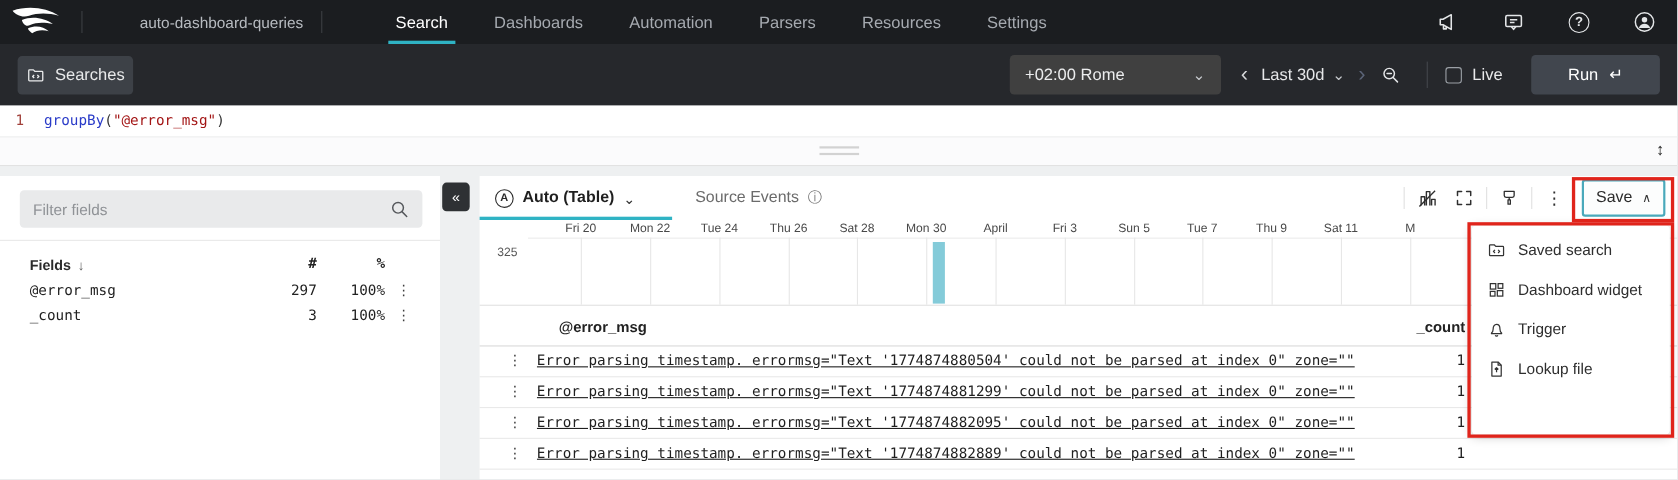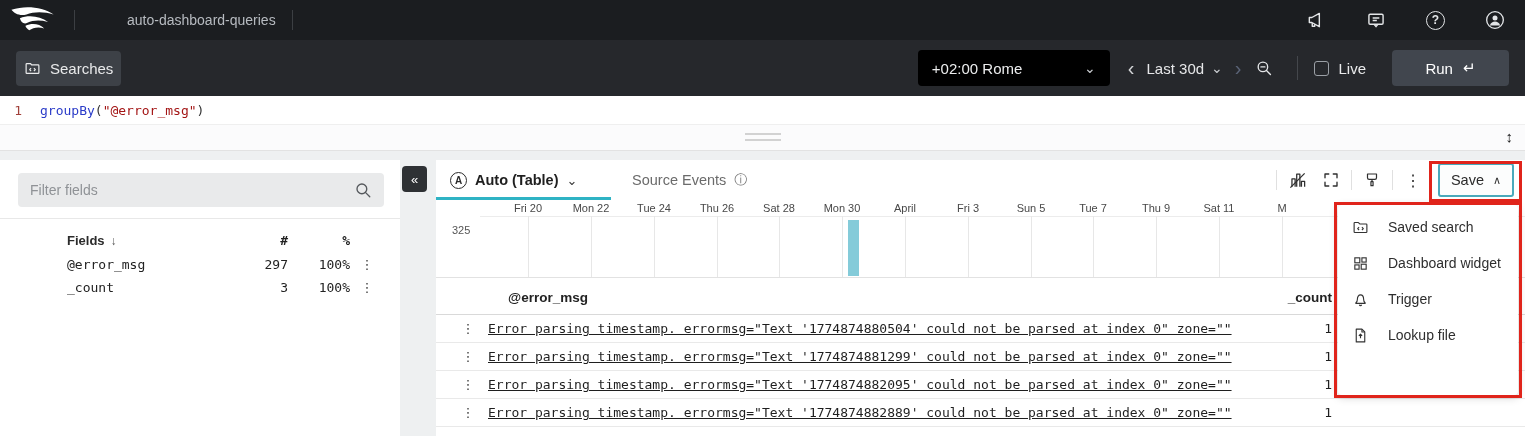--- a/index.html
+++ b/index.html
@@ -22,21 +22,21 @@
   .tico { width:20px; height:20px; cursor:pointer; display:flex; align-items:center; justify-content:center; }
   .help-circ { width:19px; height:19px; border:1.6px solid #e4e6e8; border-radius:50%;
                display:flex; align-items:center; justify-content:center; font-size:12px; font-weight:bold; cursor:pointer; }
 
   
   .querybar { position:absolute; top:40px; left:0; width:100%; height:56px; background:#26282c;
               display:flex; align-items:center; padding:0 16px; }
   .btn-searches { display:flex; align-items:center; gap:9px; height:35px; padding:0 8px;
                   background:#3d4147; border-radius:4px; color:#e9eaeb; font-size:15px; cursor:pointer; }
   .spacer { flex:1; }
-  .tzbox { width:192px; height:36px; background:#000000; border-radius:4px; display:flex;
+  .tzbox { width:192px; height:36px; background:#404040; border-radius:4px; display:flex;
            align-items:center; justify-content:space-between; padding:0 14px; color:#ecedee;
            font-size:15px; cursor:pointer; }
   .chev { font-size:14px; line-height:1; color:#c9ccd0; }
   .arrow { font-size:20px; color:#d6d8da; cursor:pointer; padding:0 6px; line-height:1; }
   .arrow.dim { color:#5b6478; }
   .range { display:flex; align-items:center; gap:7px; color:#e6e7e9; font-size:15px; cursor:pointer; margin:0 6px; }
   .qsep { width:1px; height:24px; background:#44474c; margin:0 16px; }
   .live { display:flex; align-items:center; gap:9px; color:#e9eaeb; font-size:15px; }
   .cb { width:15px; height:15px; border:1px solid #9ba0a6; border-radius:3px; background:transparent; cursor:pointer; }
   .btn-run { margin-left:26px; width:117px; height:36px; background:#41464e; border-radius:4px;
@@ -62,21 +62,21 @@
 
   
   .fields-panel { position:absolute; left:0; top:160px; width:400px; height:276px; background:#fff; }
   .filter-wrap { position:relative; margin:13px 16px 0 18px; }
   .filter-input { width:100%; height:34px; background:#e9eaeb; border:none; border-radius:4px;
                   padding:0 40px 0 12px; font-size:14px; color:#333; outline:none;
                   font-family:"Liberation Sans", sans-serif; }
   .filter-input::placeholder { color:#8f9296; }
   .filter-search { position:absolute; right:12px; top:8px; width:18px; height:18px; color:#55585c; }
   .fsep { border-top:1px solid #e8e8e8; margin-top:11px; }
-  .fgrid { padding:9px 16px 0 27px;margin-left:40px; }
+  .fgrid { padding:9px 16px 0 27px; }
   .frow { display:grid; grid-template-columns:1fr 58px 62px 34px; align-items:center; height:23px; }
   .fhead { height:25px; font-size:13px; font-weight:bold; color:#2b2b2b; }
   .fhead .num { text-align:right; font-weight:bold; }
   .fname { font-family:"DejaVu Sans Mono", monospace; font-size:13px; color:#222; cursor:pointer; }
   .num { text-align:right; font-family:"DejaVu Sans Mono", monospace; font-size:13px; color:#222; }
   .kebab { text-align:center; color:#3c3c3c; font-size:13px; cursor:pointer; font-family:"DejaVu Sans", sans-serif; }
   .sortarr { font-size:12px; color:#555; margin-left:6px; }
 
   .collapse-btn { position:absolute; left:402px; top:166px; width:25px; height:26px; background:#2e3134;
                   border-radius:4px; color:#fff; font-size:13px; display:flex; align-items:center;
@@ -118,21 +118,21 @@
   .trow { display:flex; align-items:center; height:28px; border-bottom:1px solid #e9e9e9; }
   .trow .kcell { width:40px; margin-left:12px; text-align:center; }
   .msglink { flex:1; font-family:"DejaVu Sans Mono", monospace; font-size:13px; color:#1f1f1f;
              text-decoration:underline; white-space:nowrap; overflow:hidden; cursor:pointer; }
   .ccell { width:70px; text-align:right; margin-right:193px; font-family:"DejaVu Sans Mono", monospace;
            font-size:13px; color:#1f1f1f; }
 
   
   .save-menu { position:absolute; left:1338px; top:205px; width:180px; height:190px; background:#fff;
                border-radius:4px; box-shadow:0 2px 10px rgba(0,0,0,.2); z-index:40; padding:4px 0; }
-  .mitem { height:36px; display:flex; align-items:center; gap:19px; padding-left:14px; font-size:14px;
+  .mitem { height:36px; display:flex; align-items:center; gap:11px; padding-left:14px; font-size:14px;
            color:#2e2e2e; cursor:pointer; }
   .mitem svg { flex:0 0 auto; }
   .redrect { position:absolute; border:3px solid #e0241b; z-index:50; pointer-events:none; }
   .rr-save { left:1429px; top:161px; width:93px; height:41px; }
   .rr-menu { left:1334px; top:202px; width:188px; height:196px; }
 
   svg { display:block; }
 </style>
 </head>
 <body>
@@ -141,20 +141,28 @@
 
   <div class="topbar">
     <svg class="logo" viewBox="0 0 48 32">
       <path d="M1 5 C16 0 34 2 46 10 C36 7 25 7 17 10 C10 12 4 9 1 5 Z" fill="#fff"></path>
       <path d="M10 14 C20 10 32 12 40 18 C32 16 24 16 18 19 C14 21 11 18 10 14 Z" fill="#fff"></path>
       <path d="M16 22 C23 19 31 20 36 25 C30 23 24 24 20 27 C18 25 16 24 16 22 Z" fill="#fff"></path>
     </svg>
     <div class="vsep"></div>
     <span class="repo">auto-dashboard-queries</span>
     <div class="vsep"></div>
+    <div class="nav">
+      <span class="nav-item active">Search</span>
+      <span class="nav-item">Dashboards</span>
+      <span class="nav-item">Automation</span>
+      <span class="nav-item">Parsers</span>
+      <span class="nav-item">Resources</span>
+      <span class="nav-item">Settings</span>
+    </div>
     <div class="top-icons">
       <span class="tico">
         <svg width="20" height="20" viewBox="0 0 24 24" fill="none" stroke="currentColor" stroke-width="1.7" stroke-linejoin="round">
           <path d="M16 4 L7 9 H4 v6 h3 l9 5 Z"></path>
             <path d="M7.5 15.5 v4 h3 v-2.5"></path>
         </svg>
       </span>
       <span class="tico">
         <svg width="20" height="20" viewBox="0 0 24 24" fill="none" stroke="currentColor" stroke-width="1.7" stroke-linejoin="round">
           <rect x="3.5" y="5" width="17" height="12" rx="1.5"></rect>

